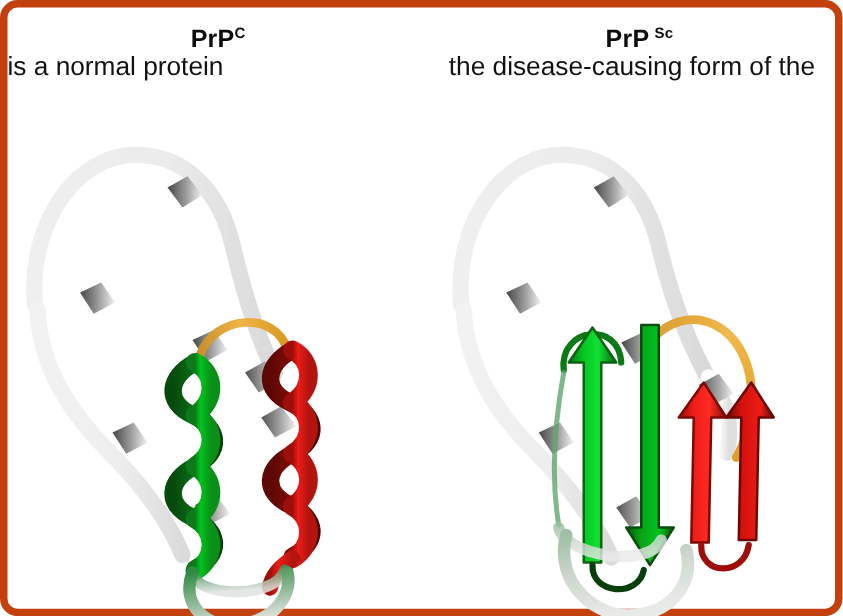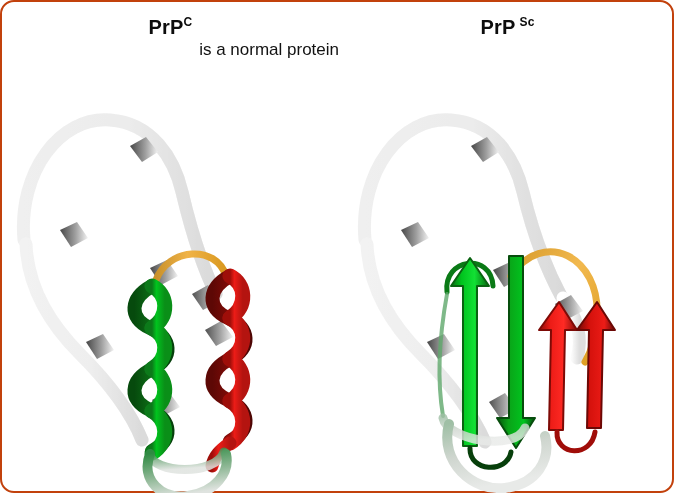--- a/index.html
+++ b/index.html
@@ -6,42 +6,42 @@
   body{
     width:674px;height:493px;
     background:#ffffff;
     font-family:"Liberation Sans", sans-serif;
     overflow:hidden;
   }
   #card{
     position:absolute;left:0;top:0;width:674px;height:493px;
     box-sizing:border-box;
     background:#ffffff;
-    border:2px solid #c2410c;
+    border:6px solid #c2410c;
     border-radius:14px;
   }
   .panel{position:absolute;top:0;height:493px;}
   #panel-left{left:0;width:337px;}
   #panel-right{left:337px;width:337px;}
 
   .titlewrap{position:absolute;left:0;width:100%;text-align:center;}
   #title-left-wrap{top:8px;}
   #title-right-wrap{top:8px;text-align:center;}
   .ptitle{
     font-size:20px;font-weight:bold;color:#0d0d0d;
     letter-spacing:.2px;line-height:24px;display:inline-block;
   }
   .sup{
     font-size:12px;font-weight:bold;vertical-align:super;
     letter-spacing:.2px;
   }
   .sup.spaced{margin-left:4px;}
   .subtitle{
-    position:absolute;left:0;width:100%;text-align:right;
-    font-size:17px;color:#121212;line-height:24px;font-weight:400;
+    position:absolute;left:0;width:100%;text-align:left;
+    font-size:21px;color:#121212;line-height:24px;font-weight:400;
   }
   #subtitle-left{top:36px;}
   #subtitle-right{top:36px;padding:0 16px;box-sizing:border-box;width:100%;}
 
   .figure{position:absolute;left:0;top:78px;width:337px;height:415px;}
   svg{display:block;}
 </style>
 </head>
 <body>
 
@@ -148,20 +148,21 @@
     </div>
   </div>
 
   <div class="panel" id="panel-right">
 
     <div class="titlewrap" id="title-right-wrap">
       <span class="ptitle"><span>PrP</span><span class="sup spaced">Sc</span></span>
     </div>
 
     <div class="subtitle" id="subtitle-right">
+      <div>the disease-causing form of the</div>
     </div>
 
     <div class="figure">
       <svg width="337" height="415" viewBox="0 0 337 415" xmlns="http://www.w3.org/2000/svg">
         <defs>
           <linearGradient id="coilR" x1="0" y1="0" x2="1" y2="0">
             <stop offset="0%" stop-color="#ffffff"></stop>
               <stop offset="55%" stop-color="#fafafa"></stop>
             <stop offset="100%" stop-color="#dedede"></stop>
           </linearGradient>

